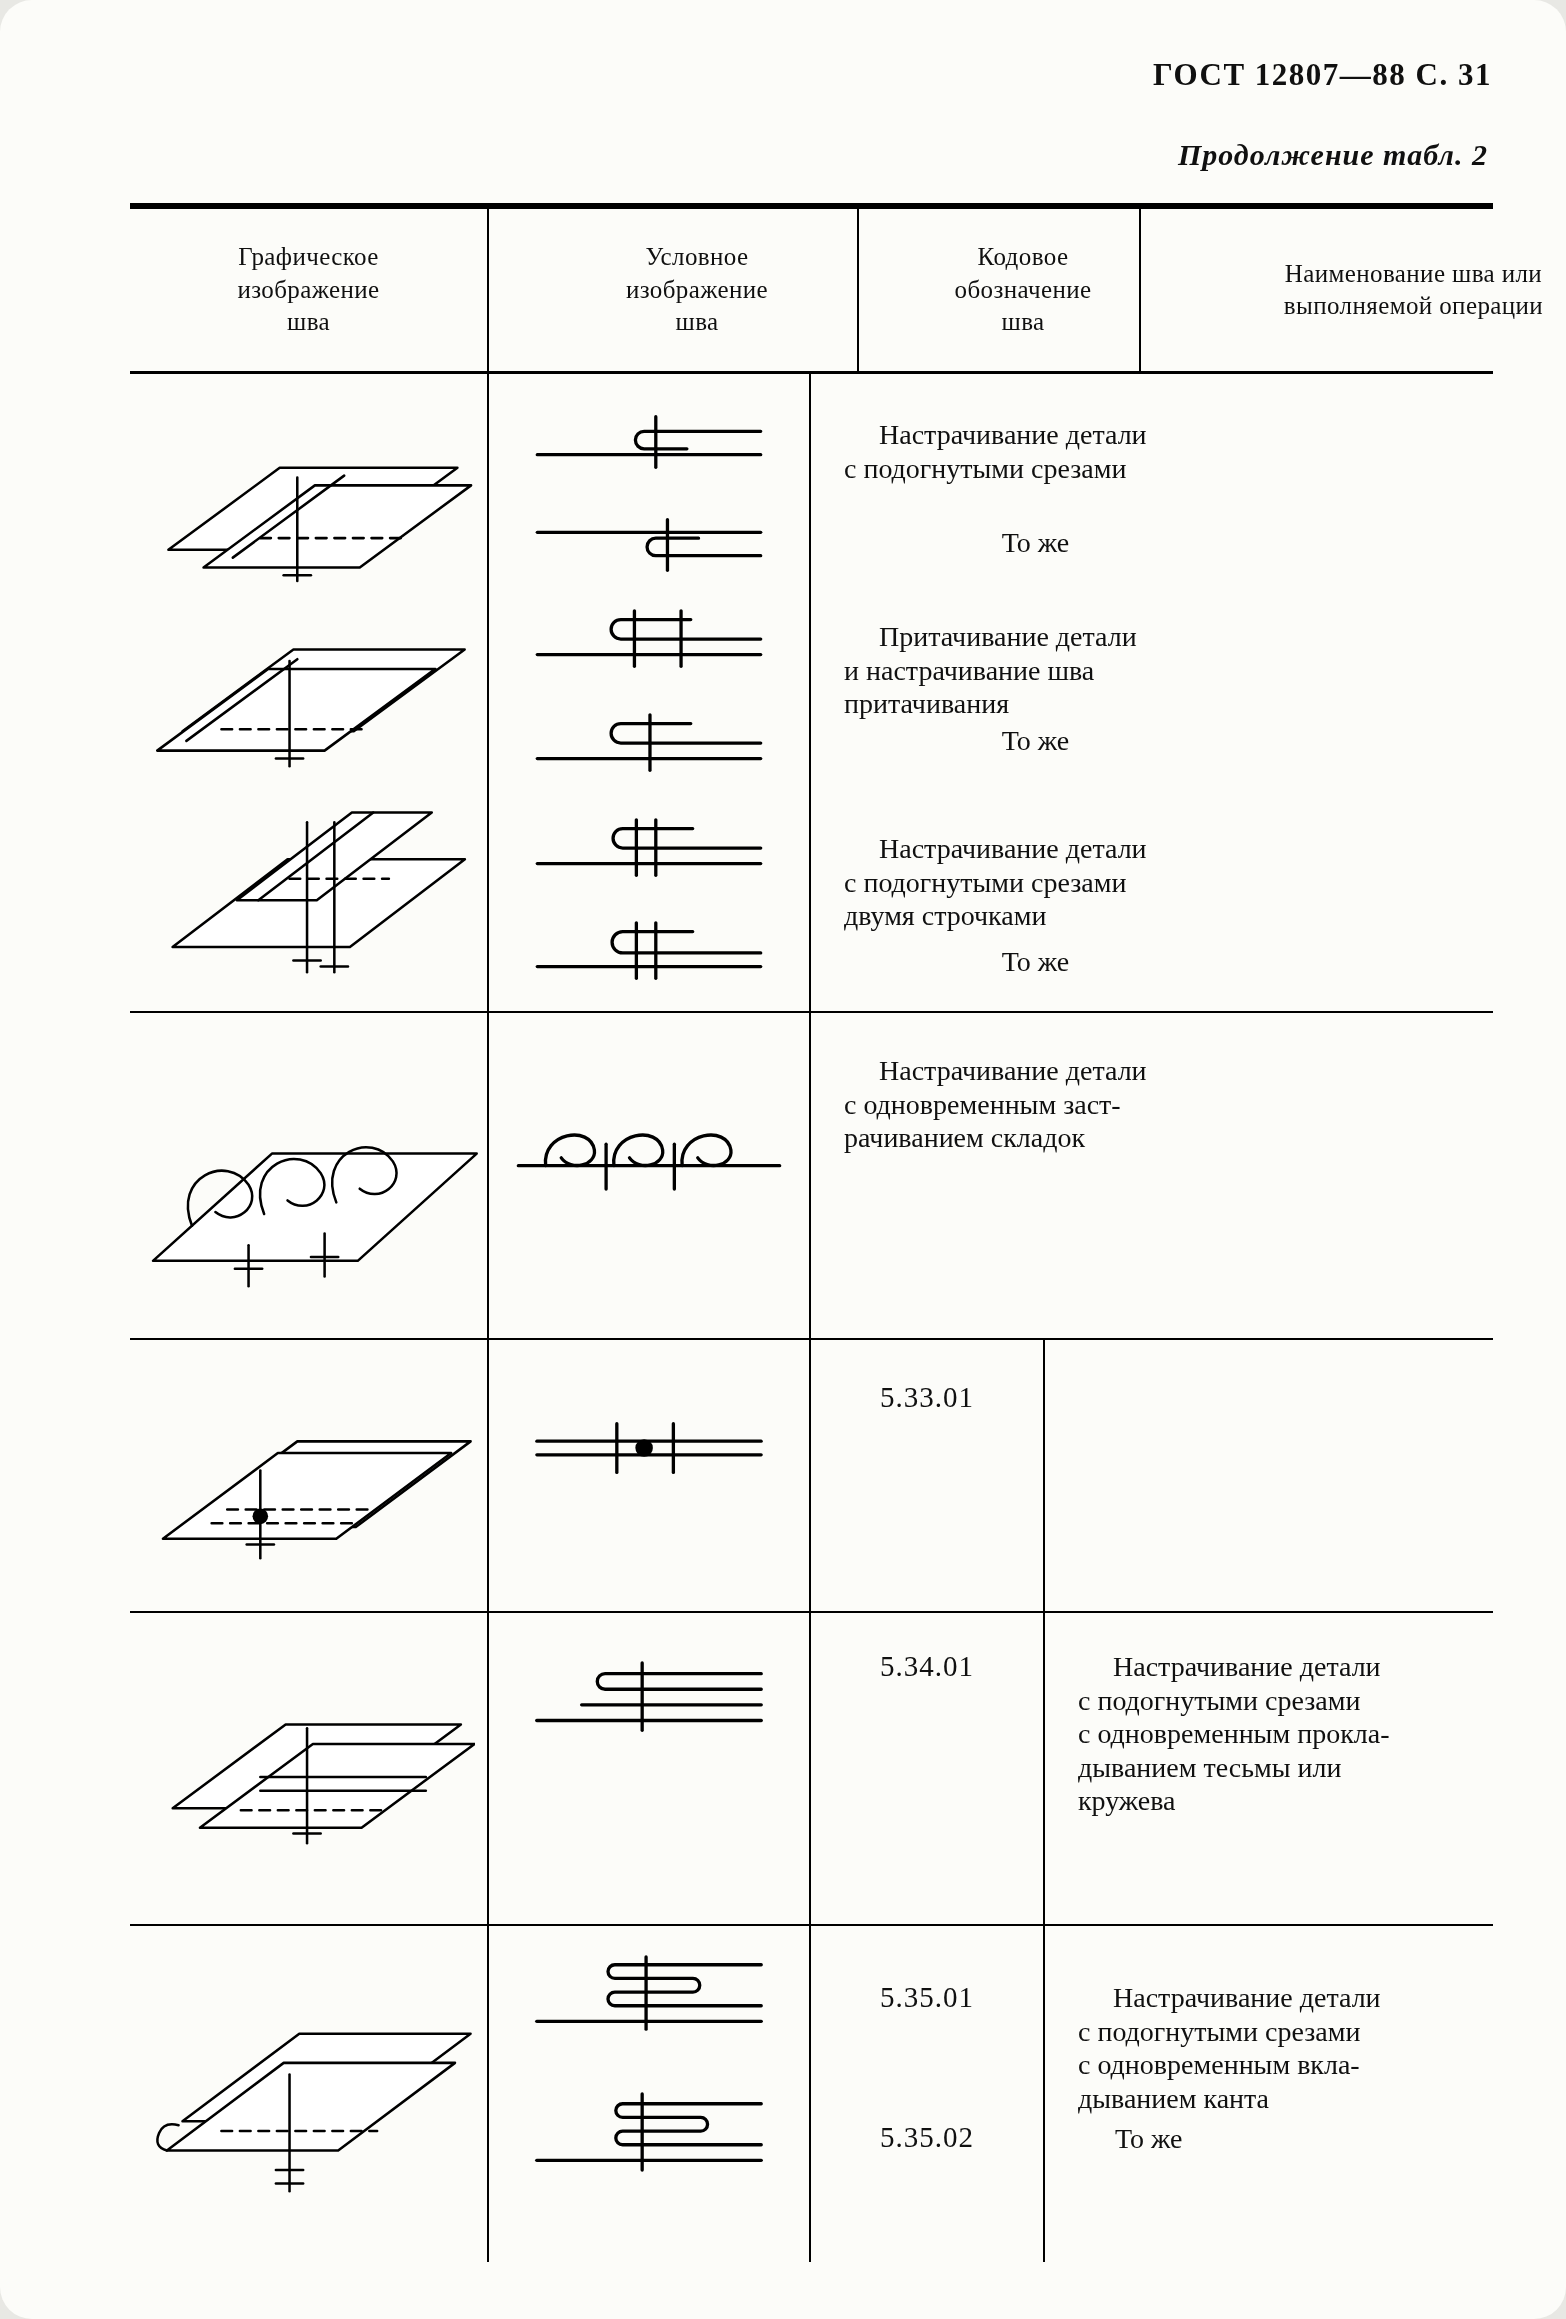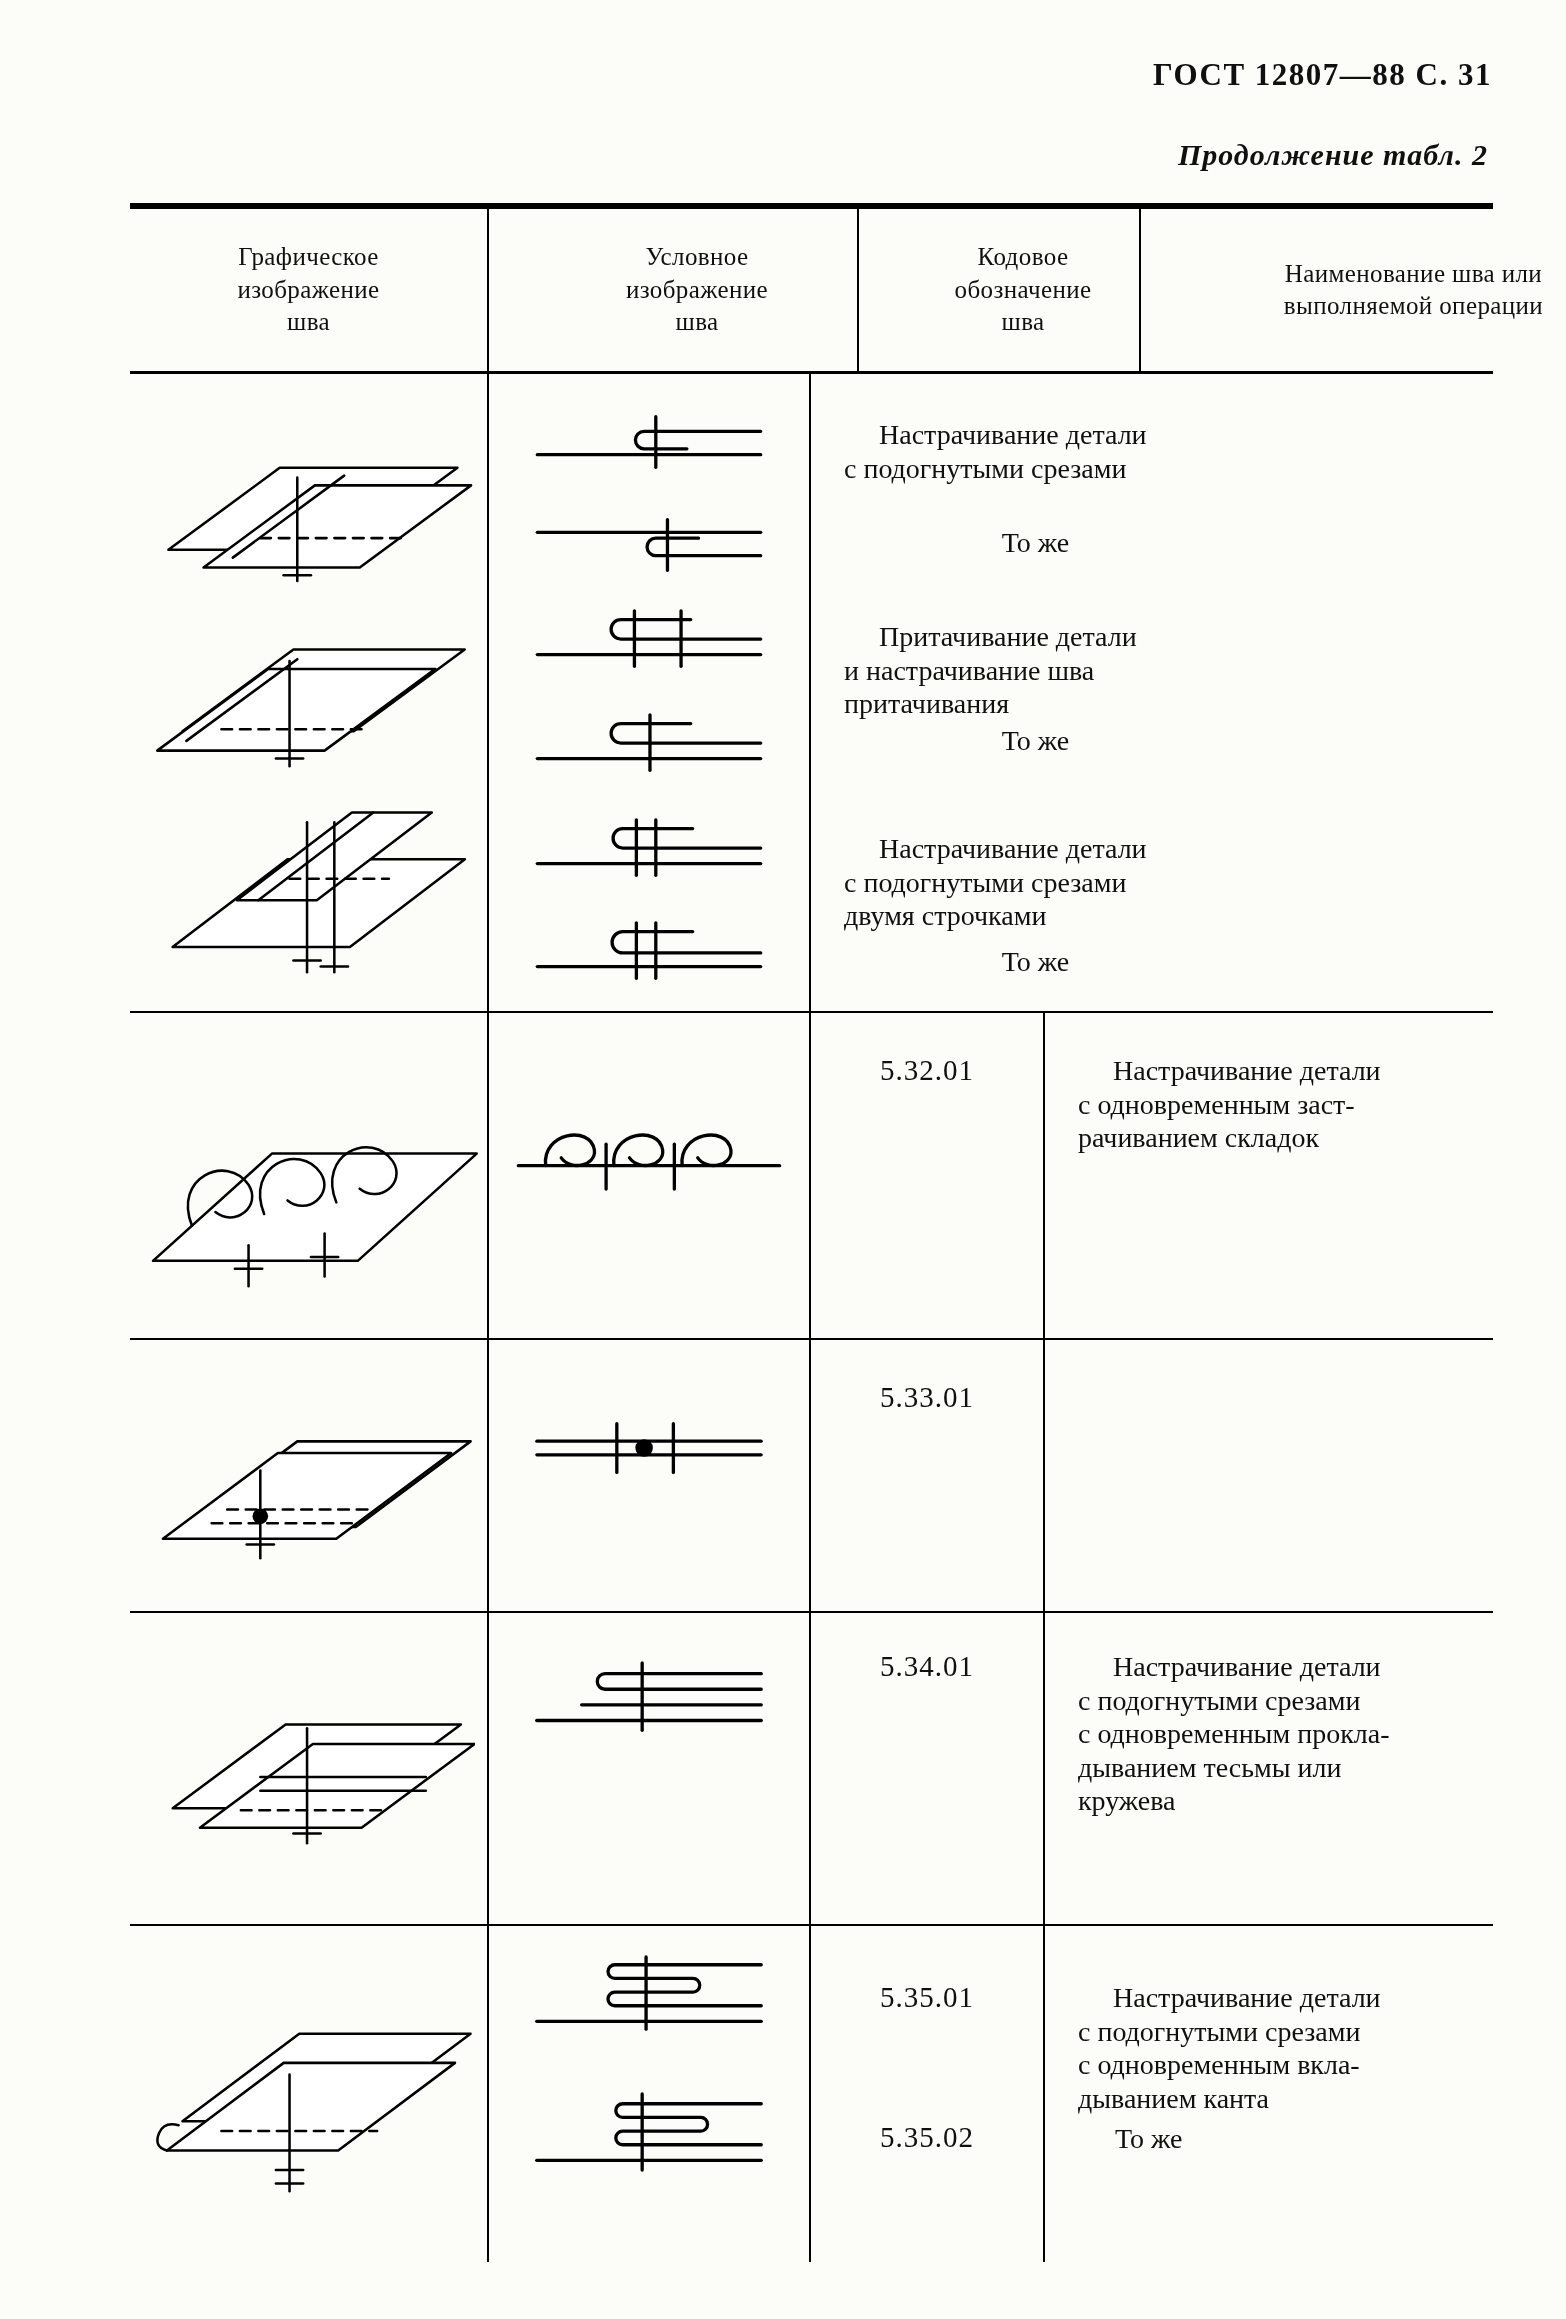--- a/index.html
+++ b/index.html
@@ -2,20 +2,21 @@
 <html><head>
 <meta charset="utf-8">
 <style>
   * { margin:0; padding:0; box-sizing:border-box; }
   html,body { background:#e8e8e4; }
   .page {
     width:1566px; height:2319px; margin:0 auto; position:relative;
     background:#fcfcf9; color:#101010;
     font-family:"Liberation Serif", serif;
     overflow:hidden;
+    border-radius:32px;
   }
   .doc-header {
     position:absolute; top:57px; right:74px;
     font-size:31px; font-weight:bold; letter-spacing:1.5px;
   }
   .table-caption {
     position:absolute; top:138px; right:78px;
     font-size:30px; font-style:italic; font-weight:700; letter-spacing:1px;
   }
   .gost-table { position:absolute; left:130px; top:203px; width:1363px; }
@@ -176,23 +177,20 @@
       <div class="cell col2 vline">
         <svg class="schem" style="top:90px" width="273" height="98" viewBox="0 0 280 100">
           <path d="M6 64 H274"></path>
           <path d="M34 64 C30 30 80 22 84 48 C86 64 60 70 50 56"></path>
           <path d="M104 64 C100 30 150 22 154 48 C156 64 130 70 120 56"></path>
           <path d="M174 64 C170 30 220 22 224 48 C226 64 200 70 190 56"></path>
           <path d="M96 42 V88"></path>
           <path d="M166 42 V88"></path>
         </svg>
       </div>
-      <div class="cell col3 vline">
-        <div class="code" style="top:41px">5.32.01</div>
-      </div>
       <div class="cell col4">
         <div class="name-block" style="top:41px">Настрачивание детали
 с одновременным заст-
 рачиванием складок</div>
       </div>
     </div>
 
     <div class="tgroup g3">
       <div class="cell col1 vline">
         <svg class="gfx" style="top:41px" width="332" height="185" viewBox="0 0 340 190">

